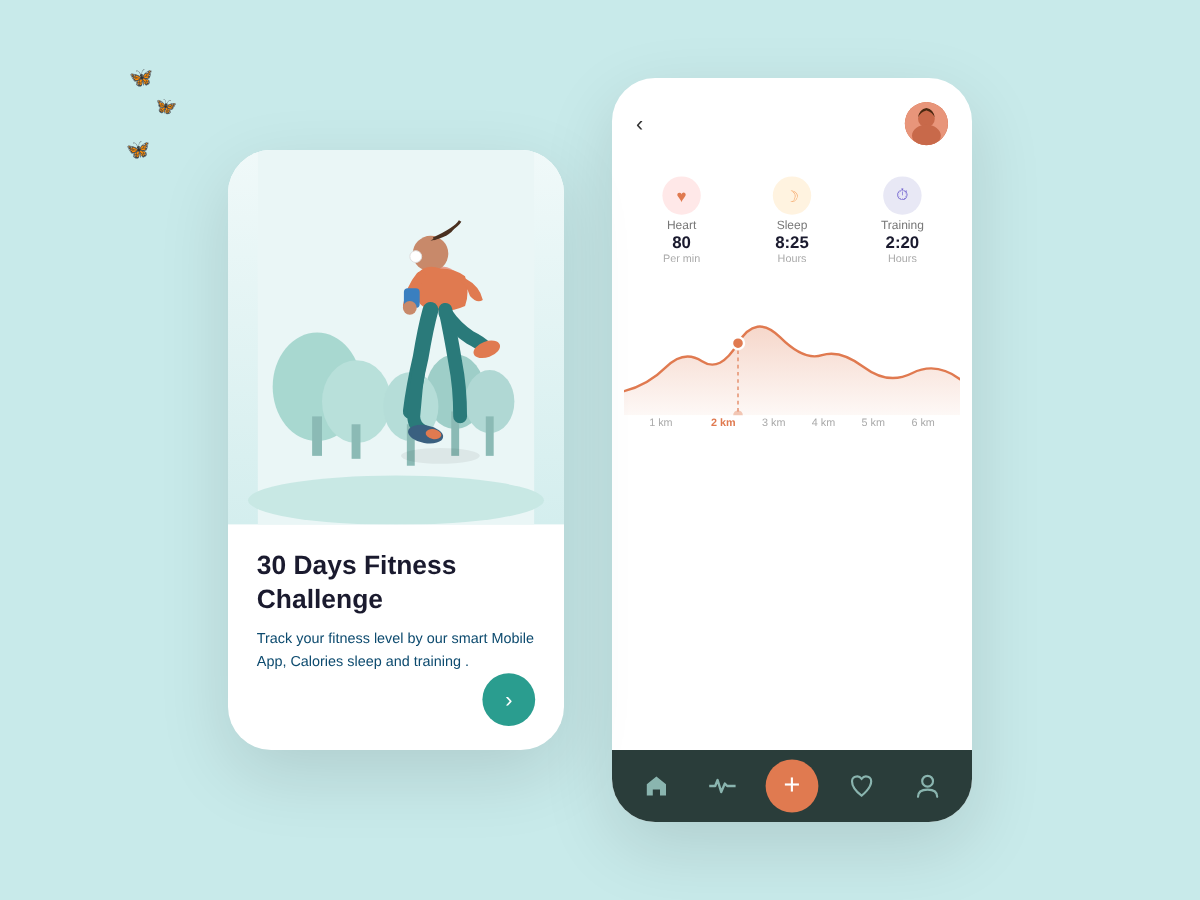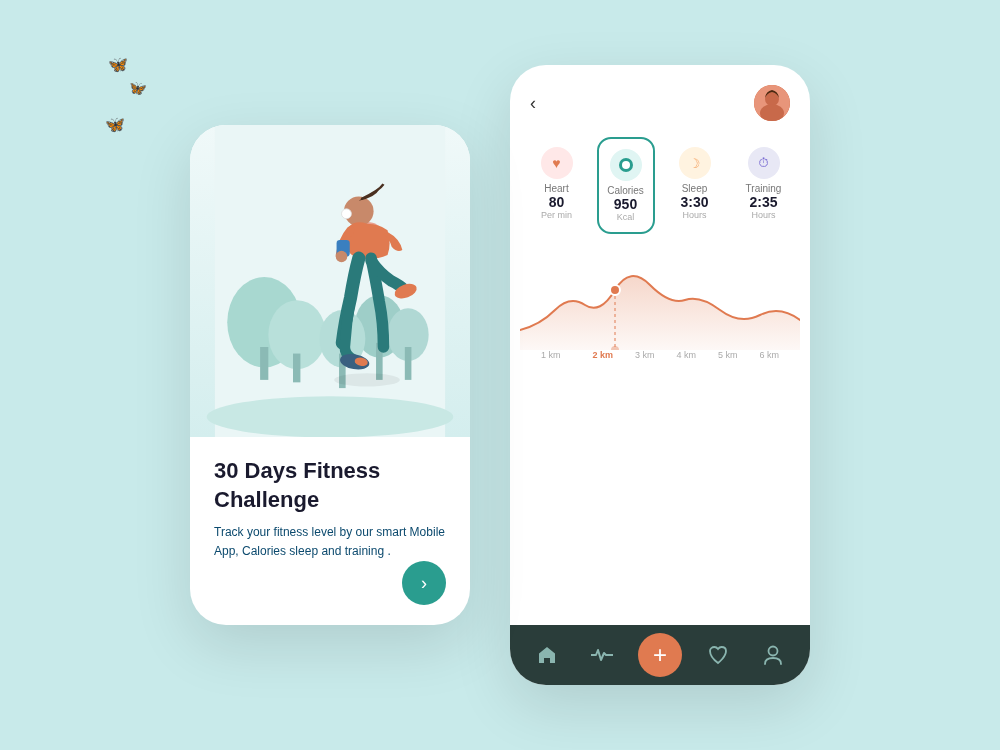--- a/index.html
+++ b/index.html
@@ -399,43 +399,32 @@
 
     <div class="stats-row">
 
       <div class="stat-card">
         <div class="stat-icon-wrap stat-icon-heart">♥</div>
         <div class="stat-name">Heart</div>
         <div class="stat-value">80</div>
         <div class="stat-unit">Per min</div>
       </div>
 
-      <div class="stat-card active">
-        <div class="stat-icon-wrap stat-icon-calories">
-          <svg width="16" height="16" viewBox="0 0 16 16">
-              <circle cx="8" cy="8" r="7" fill="#2a9d8f"></circle>
-              <circle cx="8" cy="8" r="4" fill="white"></circle>
-            </svg>
-        </div>
-        <div class="stat-name">Calories</div>
-        <div class="stat-value">950</div>
-        <div class="stat-unit">Kcal</div>
-      </div>
 
       <div class="stat-card">
         <div class="stat-icon-wrap stat-icon-sleep">☽</div>
         <div class="stat-name">Sleep</div>
-        <div class="stat-value">3:30</div>
+        <div class="stat-value">8:25</div>
         <div class="stat-unit">Hours</div>
       </div>
 
       <div class="stat-card">
         <div class="stat-icon-wrap stat-icon-training">⏱</div>
         <div class="stat-name">Training</div>
-        <div class="stat-value">2:35</div>
+        <div class="stat-value">2:20</div>
         <div class="stat-unit">Hours</div>
       </div>
     </div>
 
 
     <div class="wave-section">
       <svg class="wave-svg" viewBox="0 0 280 100" xmlns="http://www.w3.org/2000/svg">
 
         <defs>
           <linearGradient id="waveGrad" x1="0" y1="0" x2="0" y2="1">

